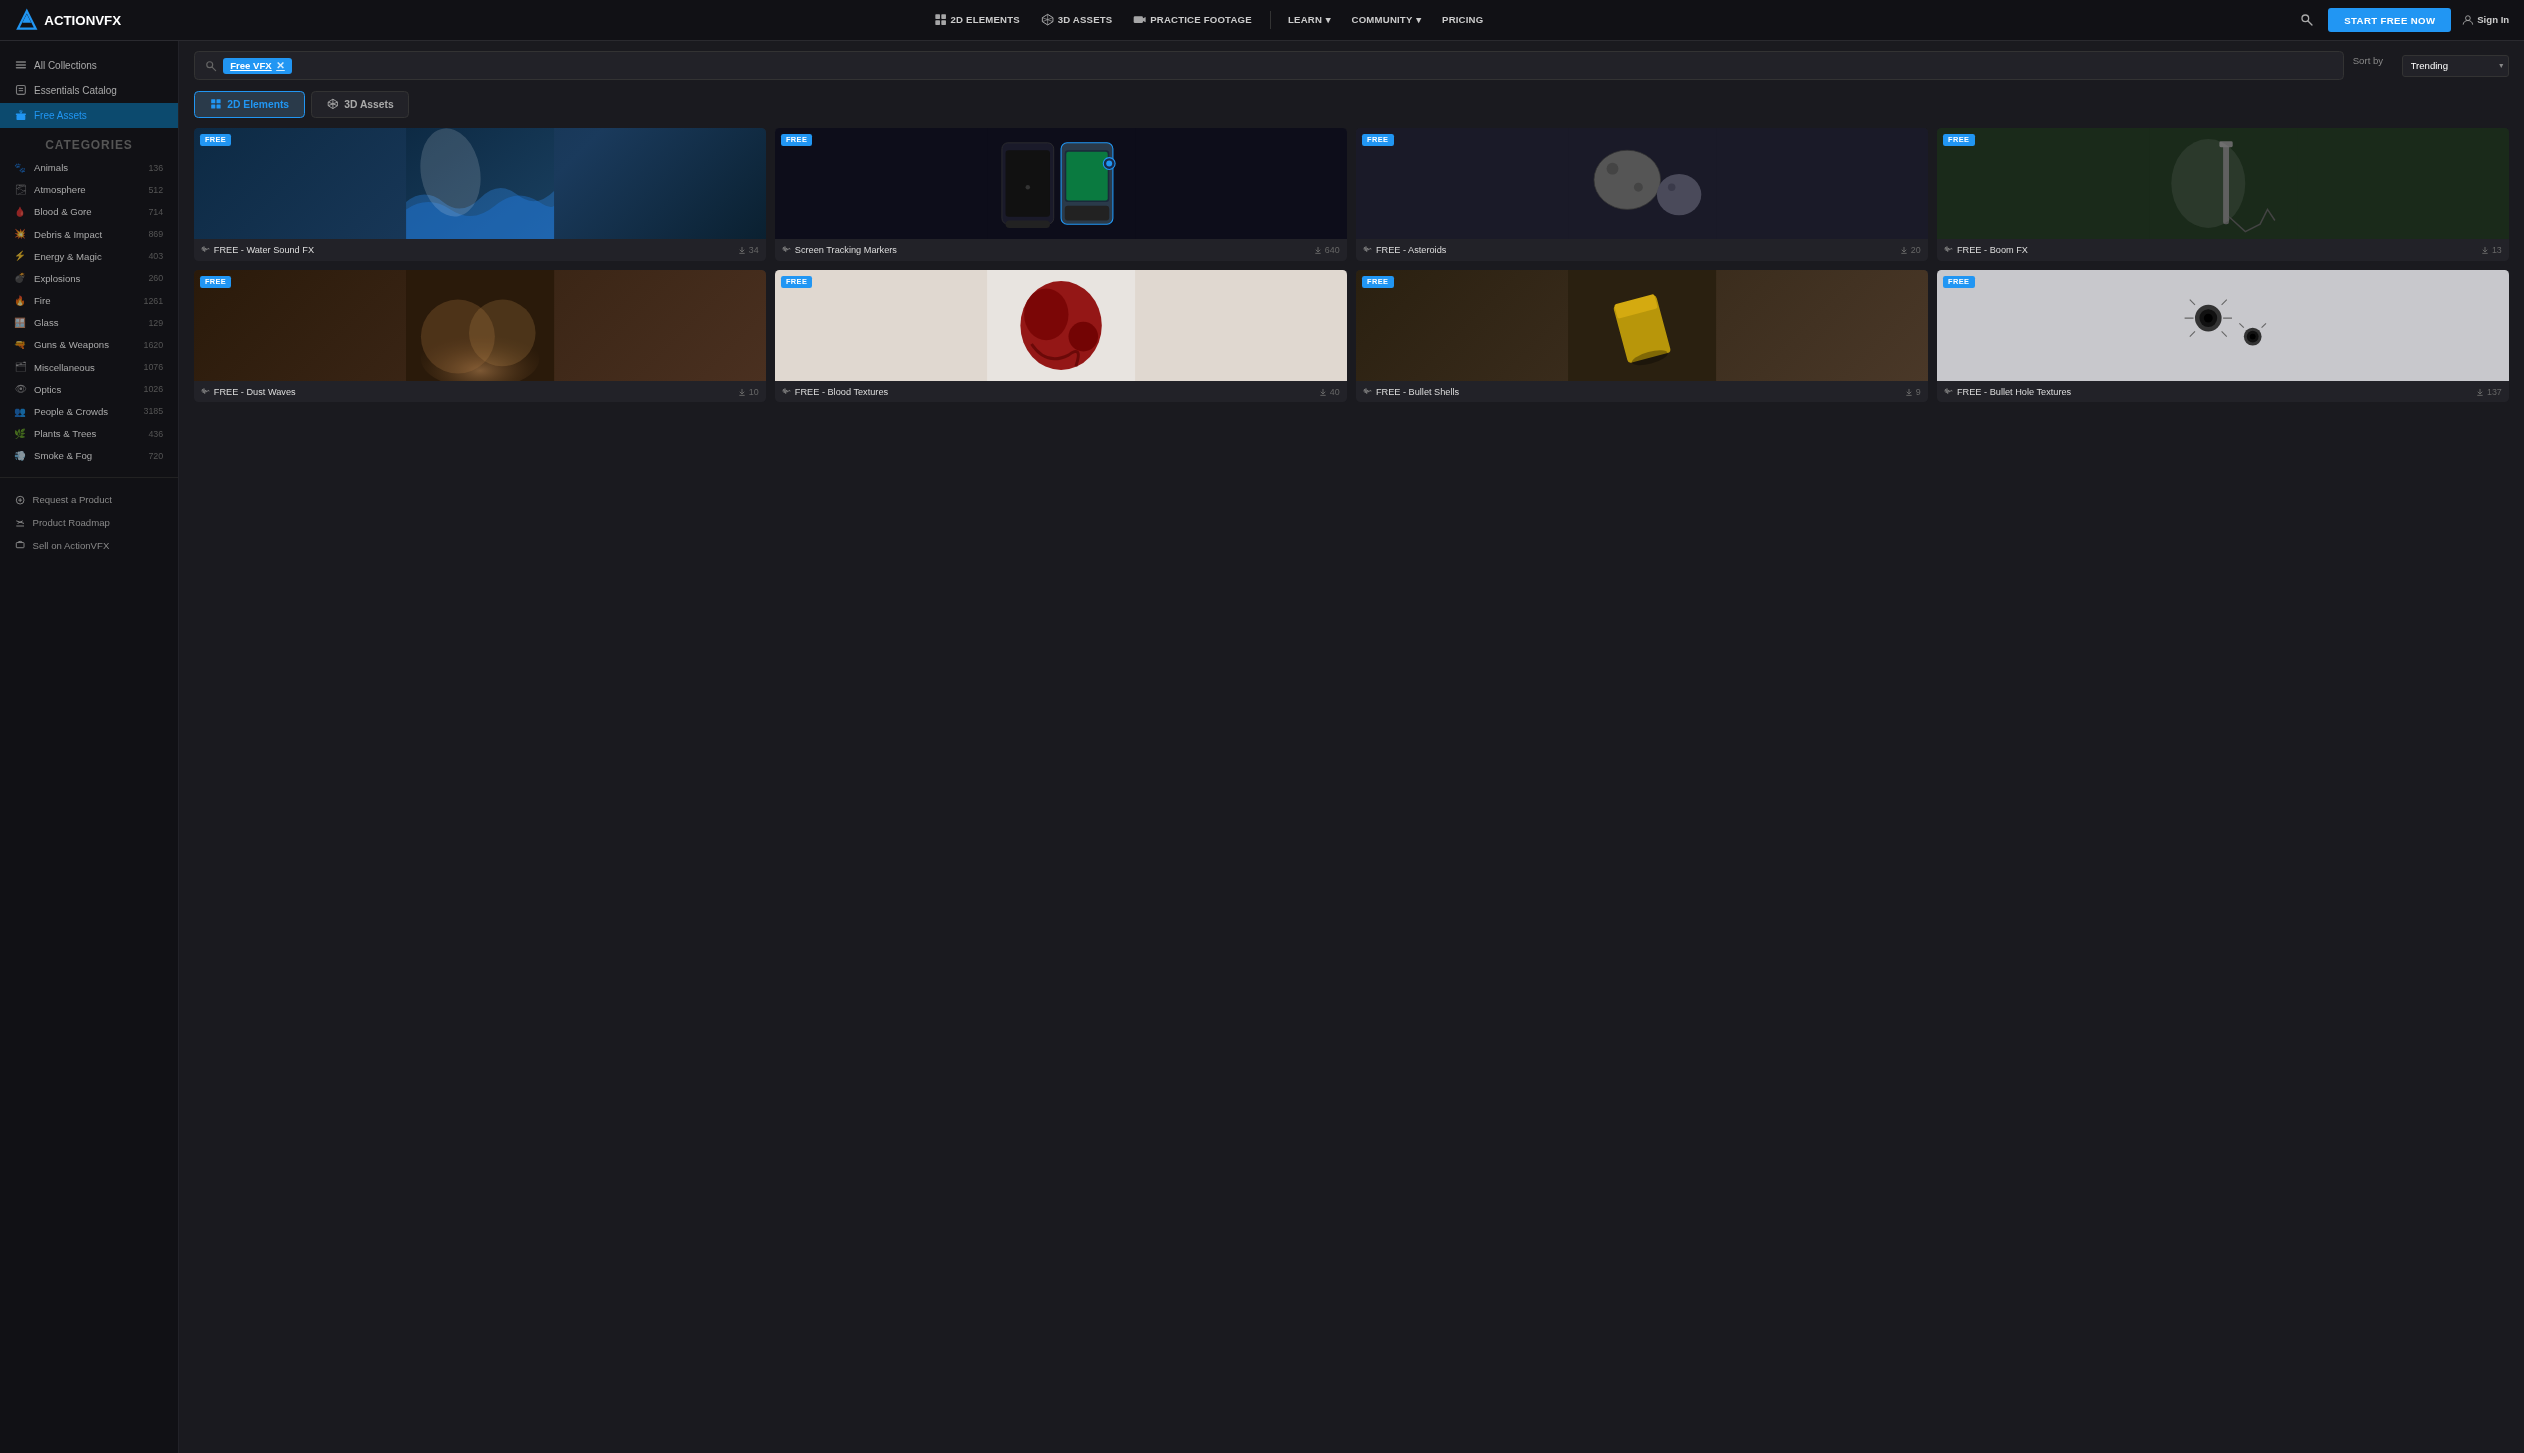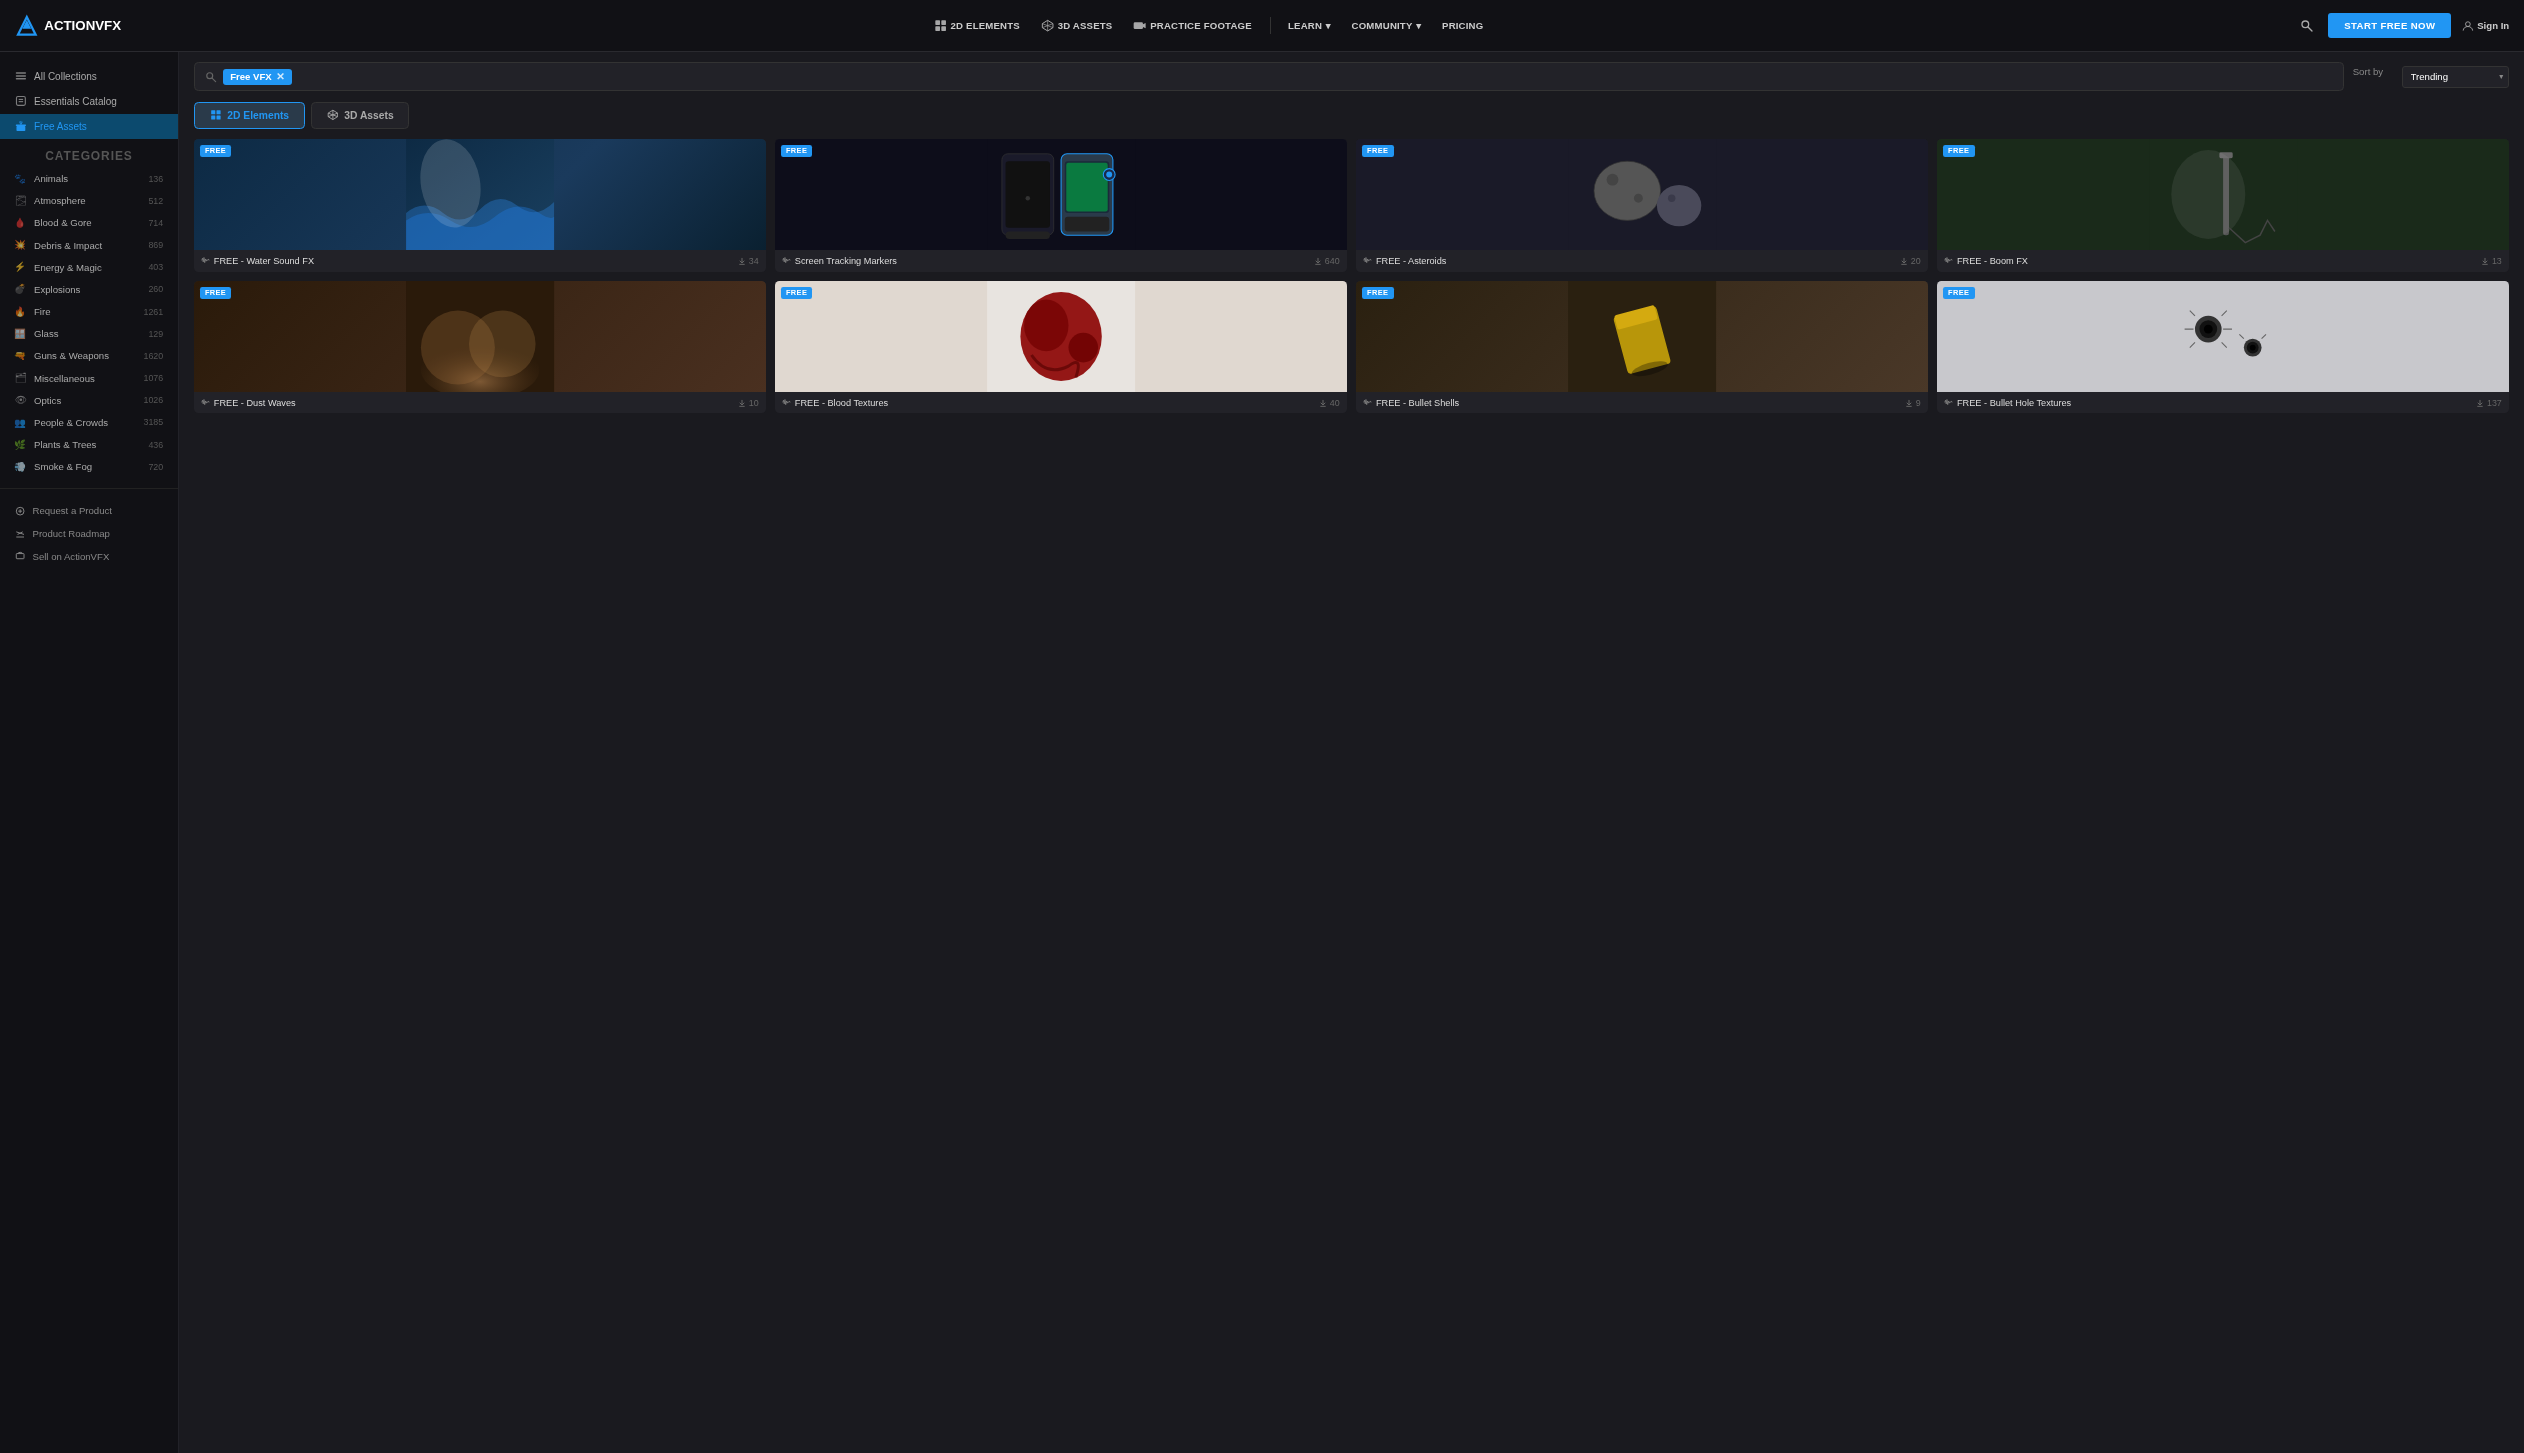--- a/index.html
+++ b/index.html
@@ -3,21 +3,21 @@
   <meta charset="utf-8">
   <style>
     * { box-sizing: border-box; margin: 0; padding: 0; }
     body { background: #1a1a1f; color: #fff; font-family: 'Arial', sans-serif; font-size: 10.3px; min-height: 100vh; }
 
     
     .header {
       background: #111115;
       display: flex;
       align-items: center;
-      height: 52px;
+      height: 41px;
       padding: 0 14.8px;
       gap: 20.7px;
       border-bottom: 0.7px solid #2a2a2f;
       position: relative;
       z-index: 10;
     }
     .logo {
       display: flex;
       align-items: center;
       gap: 5.9px;
@@ -231,20 +231,21 @@
     }
     .filter-search {
       flex: 1;
       background: #222228;
       border: 0.7px solid #333;
       border-radius: 4.4px;
       display: flex;
       align-items: center;
       padding: 5.9px 10.3px;
       gap: 5.9px;
+      text-decoration: underline;
     }
     .filter-tag {
       background: #2196f3;
       color: #fff;
       border-radius: 3px;
       padding: 2.2px 7.4px 2.2px 7.4px;
       font-size: 9.6px;
       font-weight: 600;
       display: flex;
       align-items: center;

